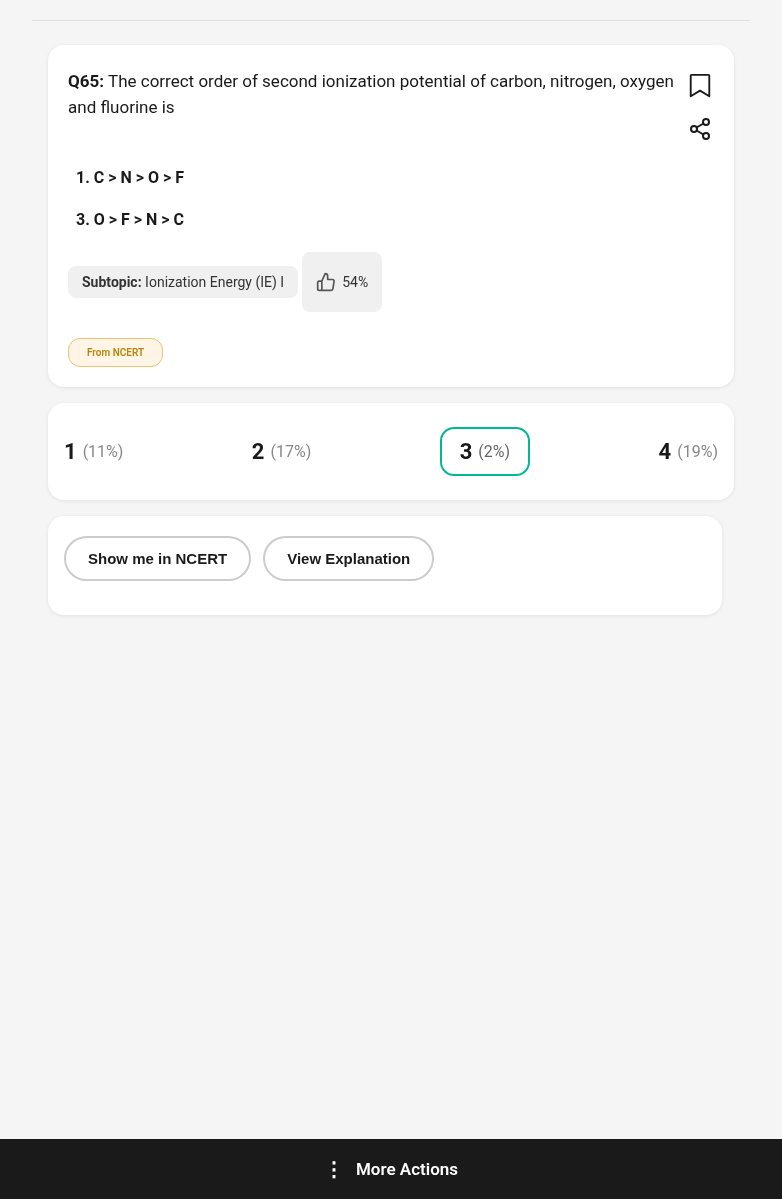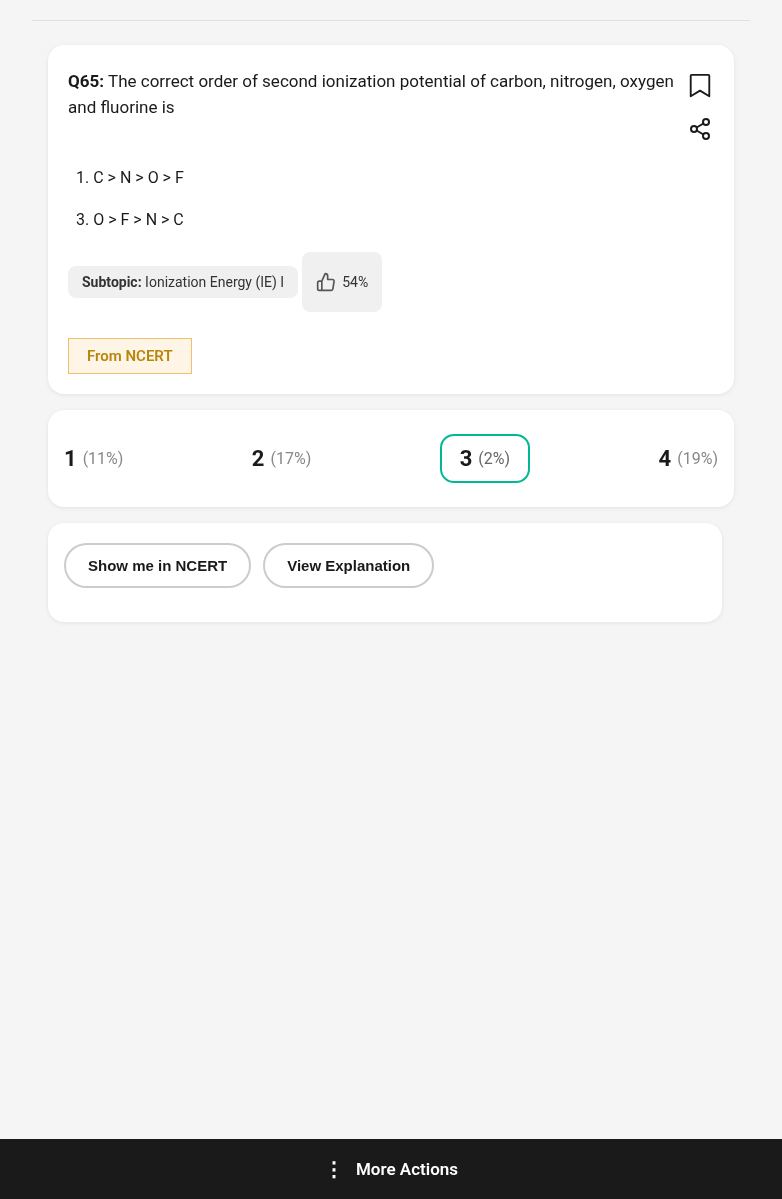--- a/index.html
+++ b/index.html
@@ -96,20 +96,21 @@
     .options-list {
       margin-top: 24px;
       padding-left: 8px;
     }
 
     .option-item {
       font-size: 16px;
       color: #1a1a1a;
       margin-bottom: 20px;
       line-height: 1.4;
+      font-weight: bold;
     }
 
     .meta-row {
       display: flex;
       align-items: center;
       gap: 4px;
       margin-top: 20px;
       flex-wrap: wrap;
     }
 
@@ -132,23 +133,23 @@
       font-size: 14px;
       color: #333;
       display: flex;
       align-items: center;
       gap: 6px;
     }
 
     .ncert-badge {
       background: #fff5e6;
       border: 1.5px solid #f0c070;
-      border-radius: 0;
+      border-radius: 12px;
       padding: 8px 18px;
-      font-size: 15px;
+      font-size: 10px;
       font-weight: 600;
       color: #b8860b;
       margin-top: 12px;
       display: inline-block;
     }
 
     .answer-stats-card {
       background: #ffffff;
       border-radius: 16px;
       margin: 0 16px 16px 16px;

